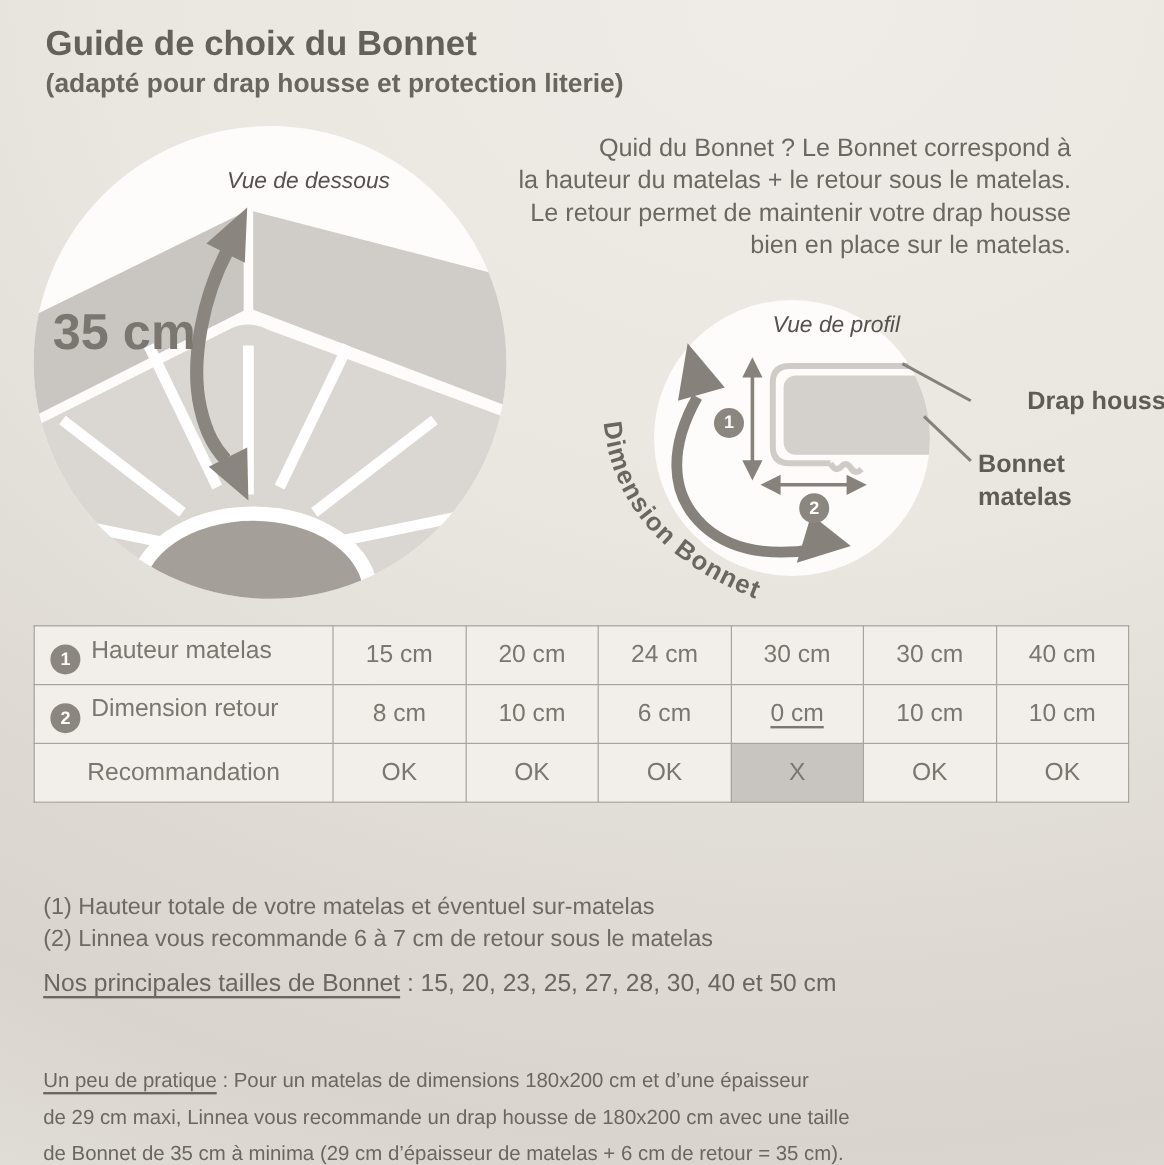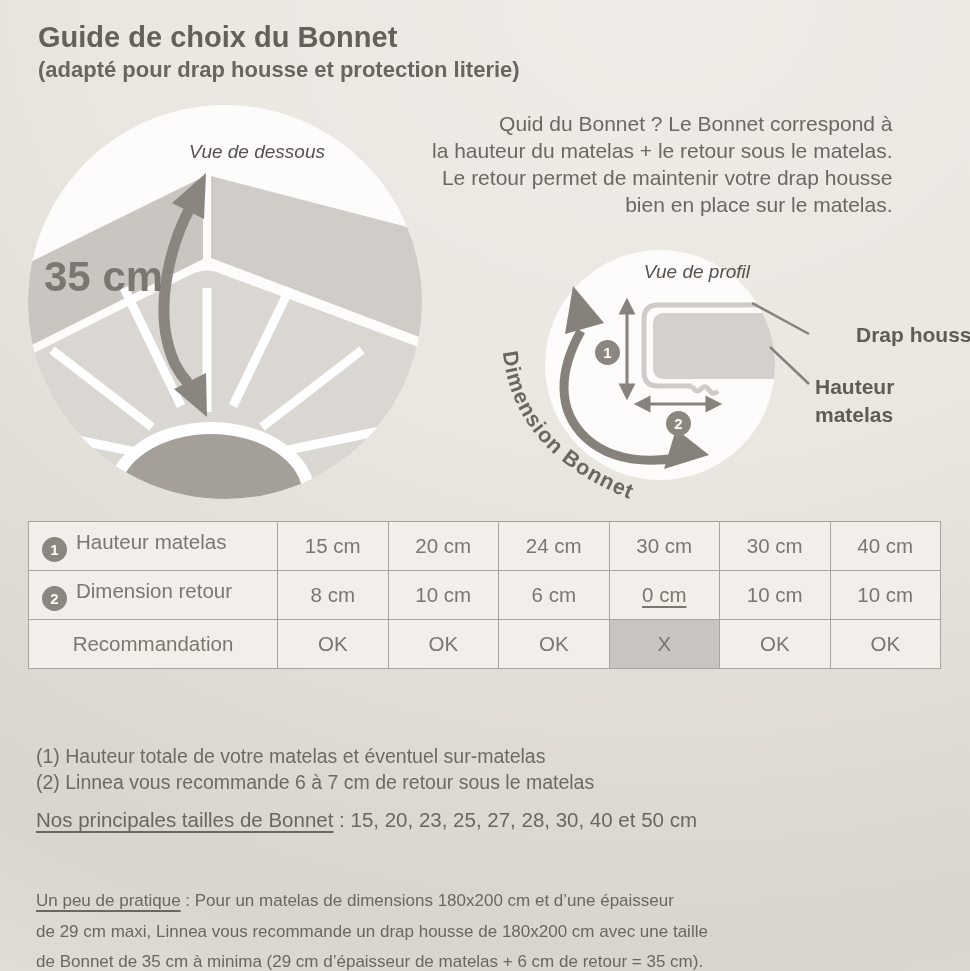--- a/index.html
+++ b/index.html
@@ -129,21 +129,21 @@
   </div>
 
   <div class="abs caption cap1">Vue de dessous</div>
   <div class="abs measure">35 cm</div>
 
   <div class="abs caption cap2">Vue de profil</div>
   <div class="abs badge b1">1</div>
   <div class="abs badge b2">2</div>
   <div class="abs sidelabel lab-drap">Drap housse</div>
   <div class="abs sidelabel lab-haut">
-    <div>Hauteur</div>
+    <div>Bonnet</div>
     <div>matelas</div>
   </div>
 
   <table class="bonnet">
     <colgroup>
         <col style="width:249px">
         <col>
         <col>
         <col>
         <col>

